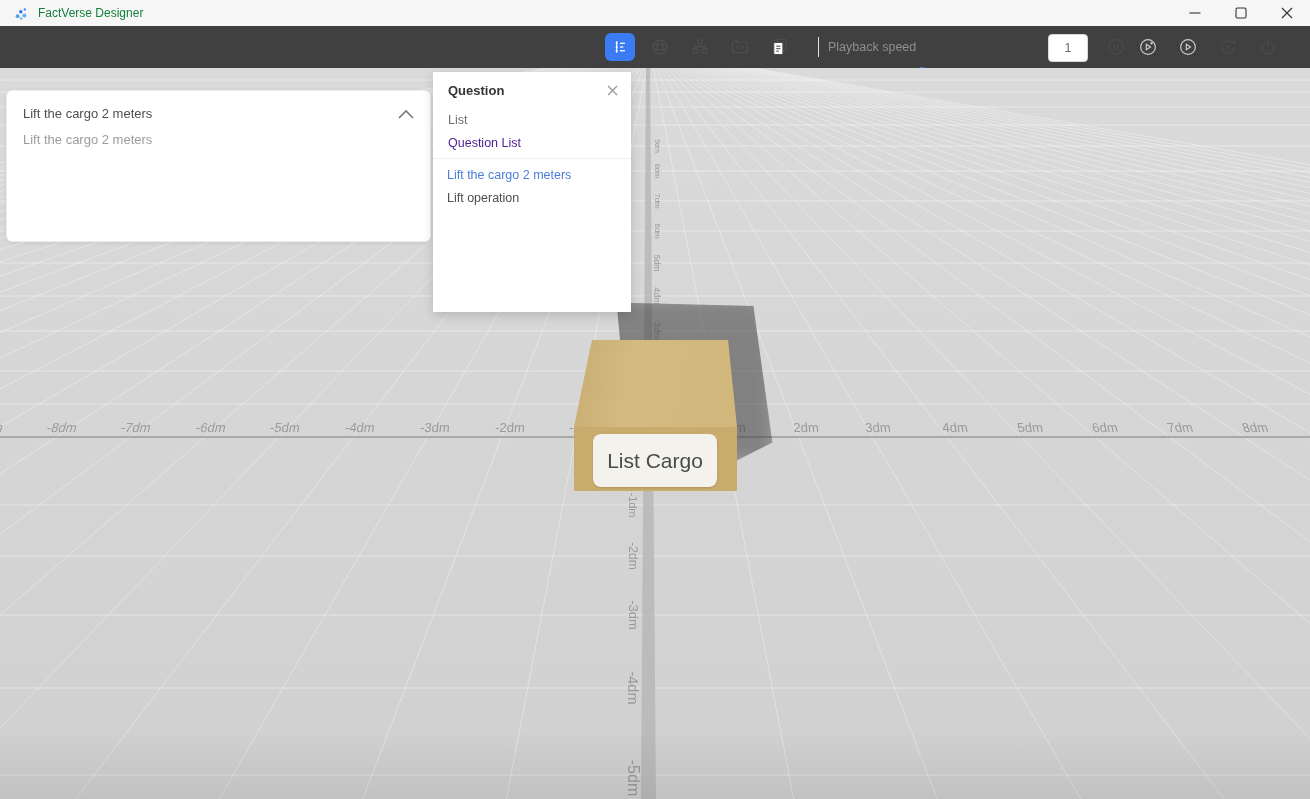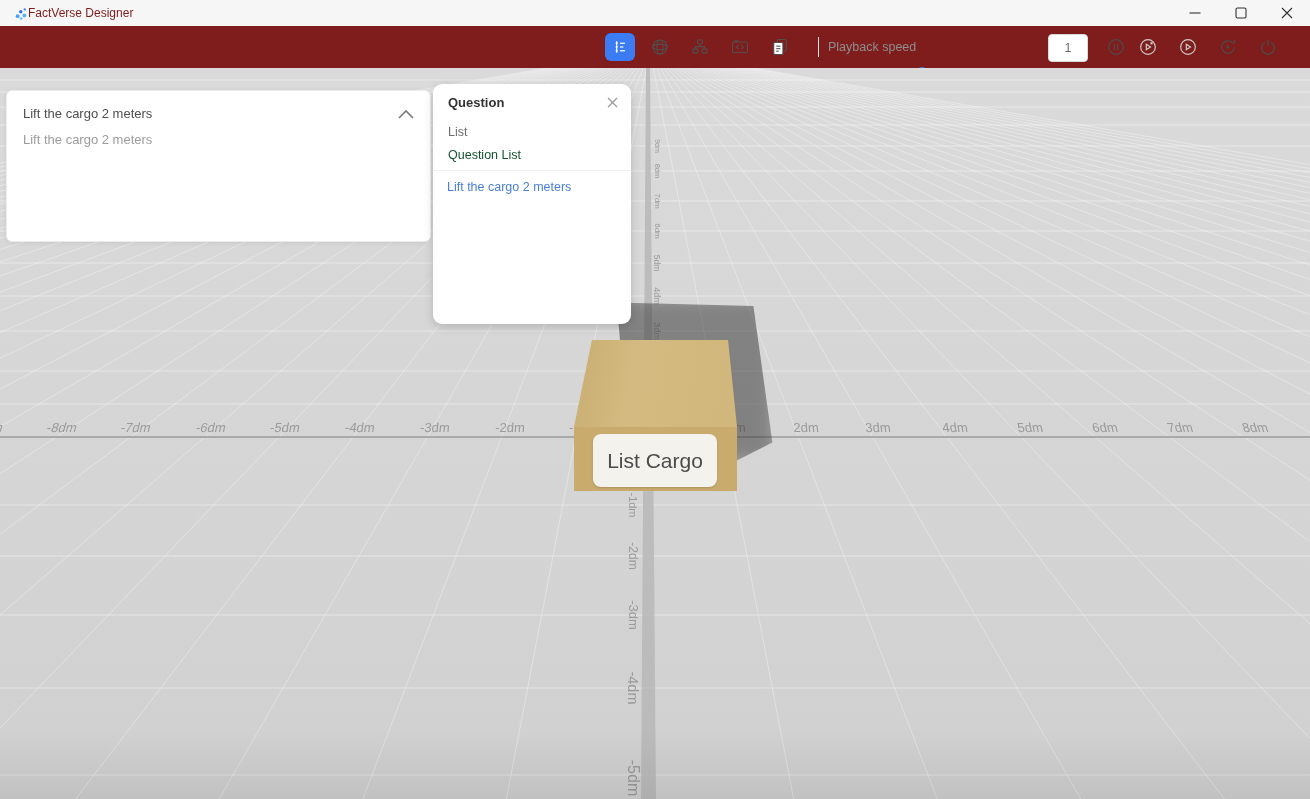--- a/index.html
+++ b/index.html
@@ -1,24 +1,24 @@
 <!DOCTYPE html>
 <html><head>
 <meta charset="utf-8">
 <style>
   html,body{margin:0;padding:0;width:1310px;height:799px;overflow:hidden;
     font-family:"Liberation Sans","DejaVu Sans",sans-serif;background:#fff;}
   
   .titlebar{position:relative;height:26px;background:#f6f6f7;display:flex;align-items:center;}
   .titlebar .logo{margin-left:12px;width:16px;height:16px;}
-  .titlebar .title{margin-left:0;font-size:12px;color:#7f1d1d;text-align:right;}
+  .titlebar .title{margin-left:10px;font-size:12px;color:#15803d;text-align:right;}
   .win-controls{position:absolute;right:0;top:0;height:26px;display:flex;}
   .win-btn{width:46px;height:26px;display:flex;align-items:center;justify-content:center;cursor:default;}
   
-  .toolbar{position:relative;height:42px;background:#7f1d1d;}
+  .toolbar{position:relative;height:42px;background:#404040;}
   .tg-left{position:absolute;left:605px;top:7px;display:flex;gap:10px;}
   .tool-btn{width:30px;height:28px;border-radius:6px;display:flex;align-items:center;justify-content:center;}
   .tool-btn.active{background:#3b7cf5;}
   .tb-divider{position:absolute;left:818px;top:11px;width:1px;height:20px;background:#e3e3e3;}
   .pb-label{position:absolute;left:828px;top:0;height:42px;display:flex;align-items:center;
     font-size:12.5px;color:#8e8e8e;}
   .slider{position:absolute;left:915px;top:40px;width:122px;height:16px;}
   .slider .track{position:absolute;left:0;right:0;top:6px;height:4px;border-radius:2px;background:#e6e6e6;}
   .slider .handle{position:absolute;left:1px;top:1px;width:12px;height:12px;border-radius:50%;
     background:#fff;border:2px solid #3b7cf5;box-sizing:border-box;}
@@ -45,29 +45,29 @@
   .cargo-tag{position:absolute;left:593px;top:366px;width:124px;height:53px;border-radius:8px;
     background:#f4f2ec;box-shadow:0 1px 2px rgba(0,0,0,0.15);
     display:flex;align-items:center;justify-content:center;font-size:21px;color:#4b4b4b;}
   
   .task-card{position:absolute;left:6px;top:22px;width:425px;height:152px;background:#fff;
     border:1px solid #ececec;border-radius:6px;box-shadow:0 1px 4px rgba(0,0,0,0.08);box-sizing:border-box;}
   .task-head{display:flex;align-items:center;justify-content:space-between;padding:15px 14px 0 16px;}
   .task-head .t{font-size:13px;color:#4e4e4e;}
   .task-item{padding:11px 16px 0 16px;font-size:13px;color:#9c9c9c;}
   
-  .q-panel{position:absolute;left:433px;top:16px;width:198px;height:240px;background:#fff;
-    border-radius:9px;box-shadow:0 3px 10px rgba(0,0,0,0.16);box-sizing:border-box;}
+  .q-panel{position:absolute;left:433px;top:4px;width:198px;height:240px;background:#fff;
+    border-radius:0;box-shadow:0 3px 10px rgba(0,0,0,0.16);box-sizing:border-box;}
   .q-head{display:flex;align-items:center;justify-content:space-between;padding:11px 13px 0 15px;}
   .q-head .t{font-size:13px;font-weight:700;color:#333;}
   .q-role{padding:15px 15px 0 15px;font-size:12.5px;color:#6f6f6f;}
   .q-role-row{margin-top:10px;height:31px;border-top:1px solid #f0f0f0;border-bottom:1px solid #f0f0f0;
     display:flex;align-items:center;justify-content:space-between;padding:0 13px 0 28px;}
   .q-role-row .v{font-size:12.5px;color:#8d8d8d;}
-  .q-list-label{padding:9px 15px 8px 15px;font-size:12.5px;color:#14532d;border-bottom:1px solid #f0f0f0;}
+  .q-list-label{padding:9px 15px 8px 15px;font-size:12.5px;color:#4c1d95;border-bottom:1px solid #f0f0f0;}
   .q-item{padding:9px 15px 0 14px;font-size:12.5px;color:#4e4e4e;cursor:default;}
   .q-item.active{color:#4a7fd9;}
 </style>
 </head>
 <body>
 
 <div class="titlebar">
   <svg class="logo" viewBox="0 0 20 20">
     <circle cx="7" cy="14" r="2.4" fill="#4aa3f0"></circle>
     <circle cx="11" cy="8.5" r="2.1" fill="#2f6fe0"></circle>
@@ -327,15 +327,16 @@
     <div class="q-head">
       <span class="t">Question</span>
       <svg width="11" height="11" viewBox="0 0 11 11">
         <path d="M1 1 L10 10 M10 1 L1 10" stroke="#9a9a9a" stroke-width="1.3"></path>
       </svg>
     </div>
     <div class="q-role">List</div>
     <div class="q-list-label">Question List</div>
     <div>
         <div class="q-item active">Lift the cargo 2 meters</div>
+        <div class="q-item">Lift operation</div>
       </div>
   </div>
 </div>
 
 </body></html>

